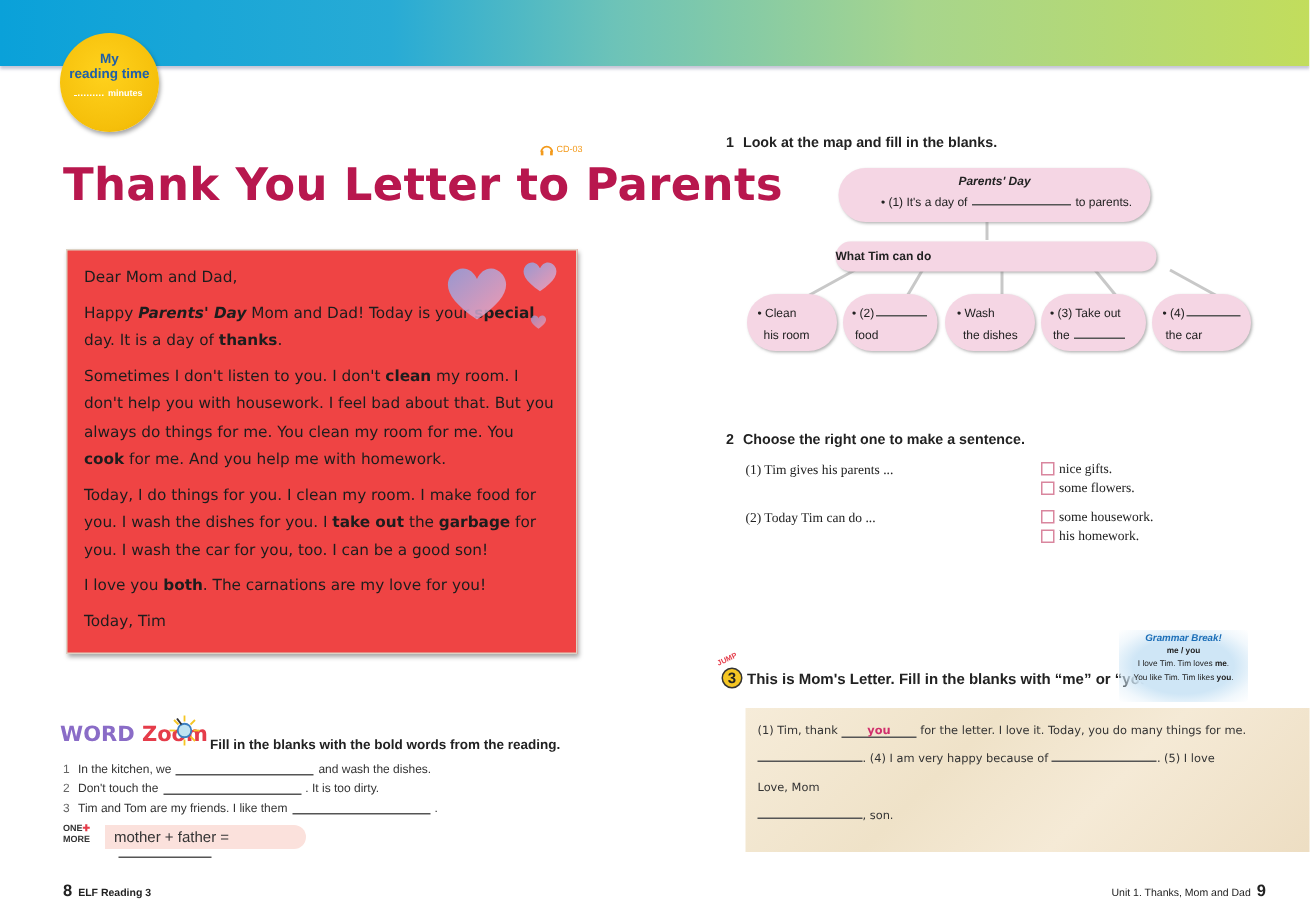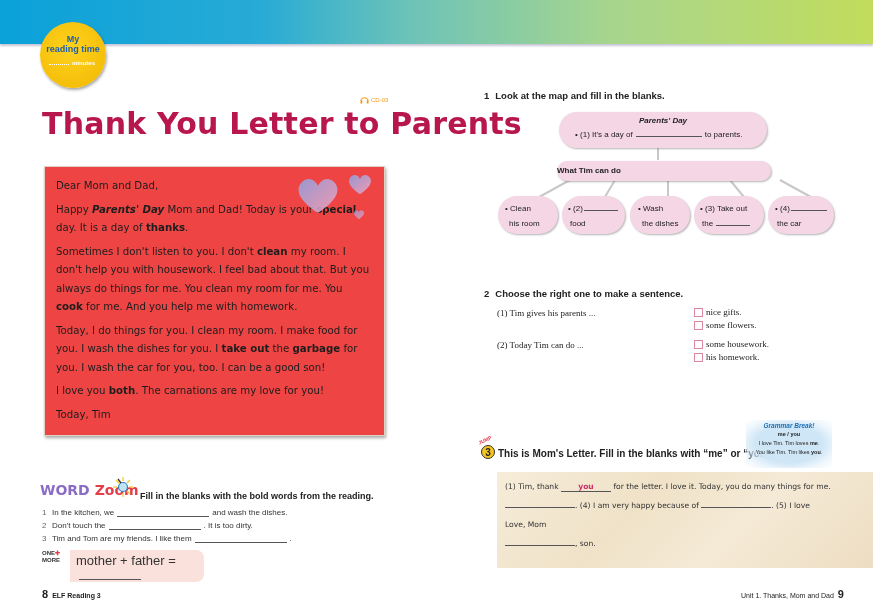--- a/index.html
+++ b/index.html
@@ -50,22 +50,22 @@
   .wz-logo .w { color: #8a6cc7; }
   .wz-logo .z { color: #e53c4a; }
   .wz-sun { position: absolute; left: 112px; top: 476px; }
   .wz-instr { position: absolute; left: 140px; top: 491px; font-size: 9px; font-weight: bold; color: #222; }
   .wz-item { position: absolute; left: 42px; font-size: 8px; color: #333; display: flex; align-items: flex-end; }
   .wz-item .n { color: #666; width: 10px; }
   .blank { display: inline-block; border-bottom: 1px solid #555; height: 9px; margin: 0 3px; }
   .one-more { position: absolute; left: 42px; top: 550px; font-size: 6px; font-weight: 900; line-height: 7px; color: #333; }
   .one-more .plus { color: #e53c4a; }
   .om-pill {
-    position: absolute; left: 70px; top: 550px; width: 134px; height: 32px; border-radius: 0 8px 8px 0;
-    background: #fbe1dc; font-size: 13px; color: #333; padding: 3px 0 0 6px;
+    position: absolute; left: 70px; top: 550px; width: 134px; height: 16px; border-radius: 0 8px 8px 0;
+    background: #fbe1dc; font-size: 10px; color: #333; padding: 3px 0 0 6px;
   }
   .footer-left { position: absolute; left: 42px; top: 588px; font-size: 7px; font-weight: bold; color: #222; display: flex; align-items: baseline; gap: 4px; }
   .footer-left .pg { font-size: 11px; }
   .footer-right { position: absolute; left: 741px; top: 588px; font-size: 7px; color: #222; display: flex; align-items: baseline; gap: 4px; }
   .footer-right .pg { font-size: 11px; font-weight: bold; }
 
   
   .q-head { position: absolute; font-size: 9.5px; font-weight: bold; color: #222; }
   .q-head .num { font-weight: 900; margin-right: 6px; }
   .pill {
@@ -191,21 +191,21 @@
     <line x1="80" y1="40" x2="40" y2="62"></line>
     <line x1="125" y1="40" x2="112" y2="62"></line>
     <line x1="178" y1="40" x2="178" y2="62"></line>
     <line x1="240" y1="40" x2="258" y2="62"></line>
     <line x1="290" y1="40" x2="330" y2="62"></line>
   </g>
 </svg>
 
 <div class="pill" style="left:559px;top:112px;width:208px;height:36px;">
   <div style="text-align:center;font-weight:bold;font-style:italic;margin-top:4px;">Parents' Day</div>
-  <div style="margin:4px 0 0 16px;"><span>• (1) It's a day of</span><span class="blank" style="width:66px;height:8px;"></span><span>to parents.</span></div>
+  <div style="margin:4px 0 0 16px;text-align:center;"><span>• (1) It's a day of</span><span class="blank" style="width:66px;height:8px;"></span><span>to parents.</span></div>
 </div>
 
 <div class="pill" style="left:557px;top:161px;width:214px;height:20px;text-align:left;font-weight:bold;line-height:20px;">What Tim can do</div>
 
 <div class="pill" style="left:498px;top:196px;width:60px;height:38px;padding:5px 0 0 7px;line-height:15px;">
     <div>• Clean</div>
     <div style="padding-left:4px;">his room</div>
   </div>
 <div class="pill" style="left:562px;top:196px;width:63px;height:38px;padding:5px 0 0 6px;line-height:15px;">
     <div><span>• (2)</span><span class="blank" style="width:34px;height:8px;margin:0 0 0 1px;"></span></div>

